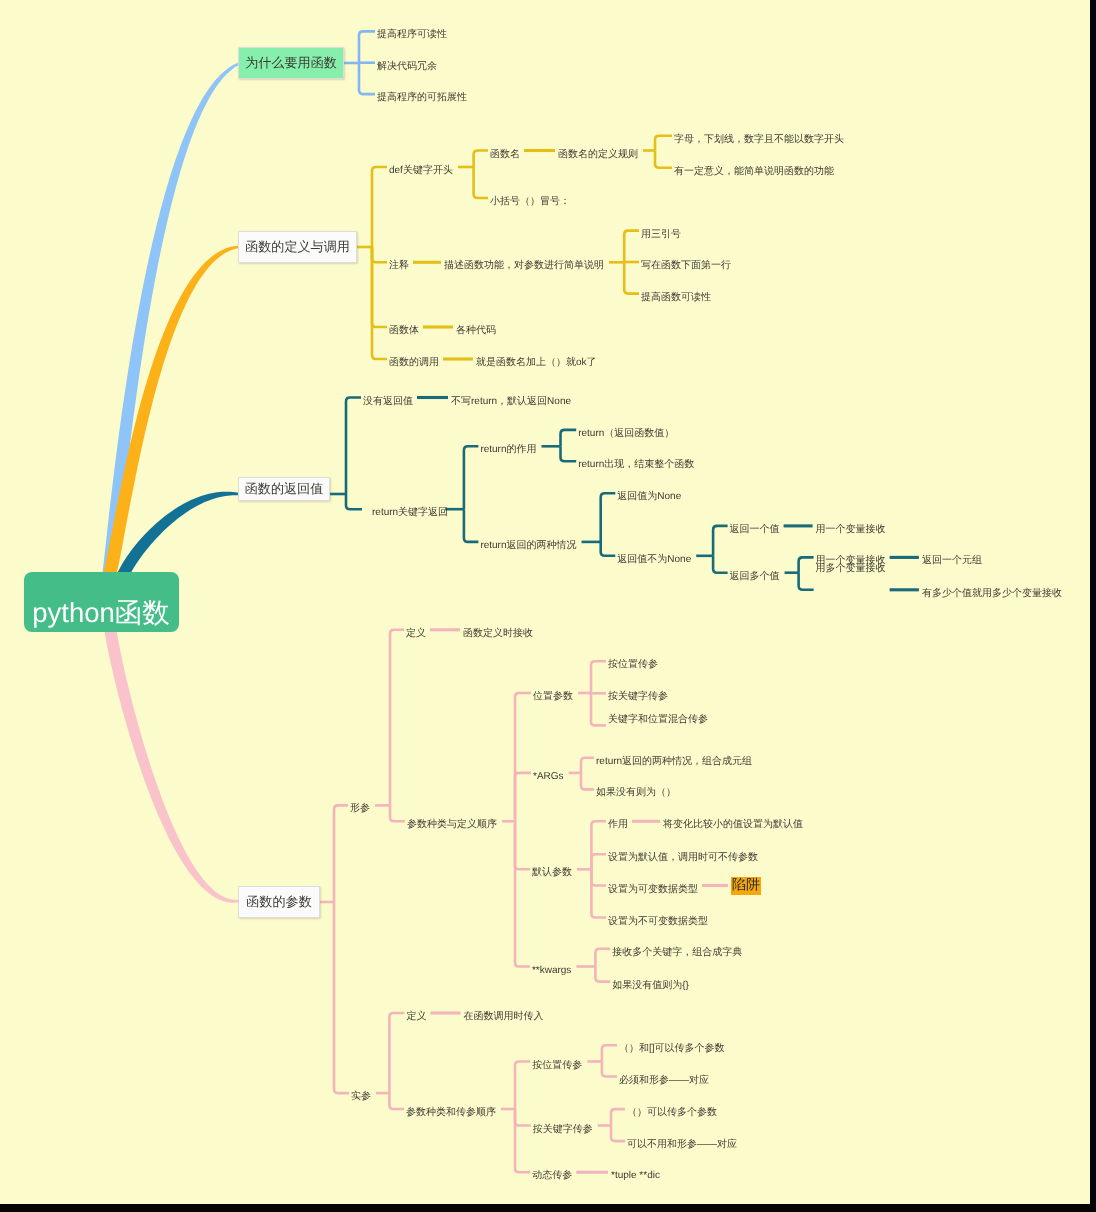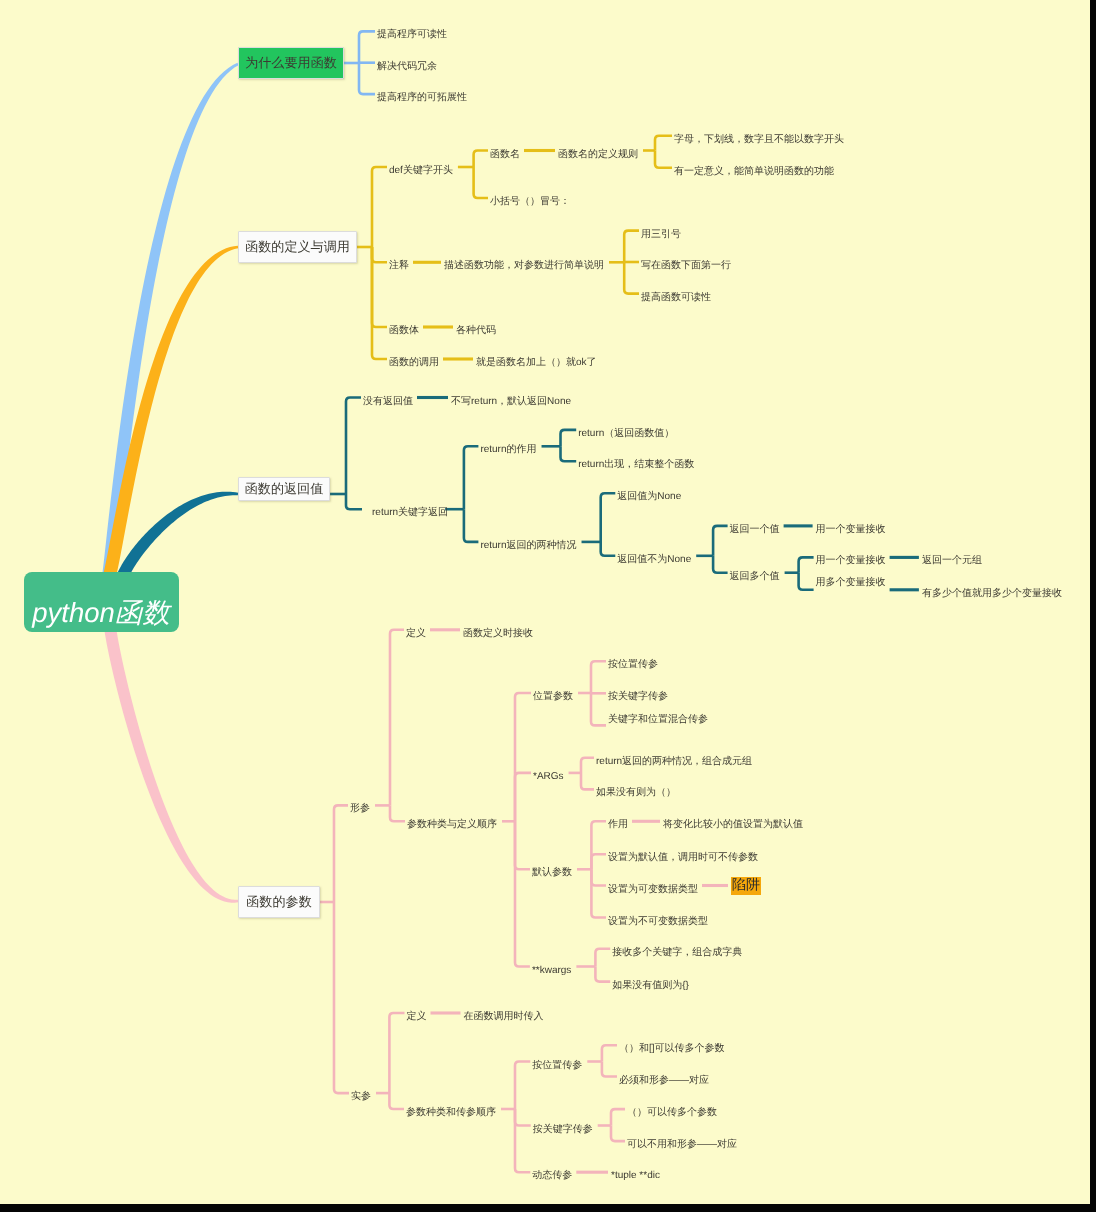--- a/index.html
+++ b/index.html
@@ -6,21 +6,21 @@
   html,body{margin:0;padding:0;background:#000;}
   body{font-family:"Liberation Sans","DejaVu Sans",sans-serif;-webkit-font-smoothing:antialiased;text-rendering:geometricPrecision;}
   #page{position:relative;width:1096px;height:1212px;background:#050505;overflow:hidden;}
   #canvas{position:absolute;left:0;top:0;width:1090px;height:1204px;background:#FCFBCB;overflow:hidden;}
   #links{position:absolute;left:0;top:0;width:1090px;height:1204px;}
   #nodes{position:absolute;left:0;top:0;width:1090px;height:1204px;}
   .node{position:absolute;white-space:nowrap;color:#3b3a33;font-size:10px;line-height:1;
         transform:translateY(-50%);letter-spacing:0;margin-top:4px;}
   .root-node{position:absolute;color:#fff;border-radius:7px;
     display:flex;align-items:center;justify-content:center;font-size:27.5px;}
-  .root-node span{display:block;margin-top:24px;margin-left:-1px;font-style:italic;}
+  .root-node span{display:block;margin-top:24px;margin-left:-1px;}
   .lvl1{position:absolute;background:#f7f7f7;border:1px solid #e2e2de;border-radius:1px;
     display:flex;align-items:center;justify-content:center;font-size:13.1px;color:#3a3a3a;
     box-shadow:1px 1px 2px rgba(120,115,70,.25);box-sizing:border-box;}
   .badge{position:absolute;background:#f5a70b;color:#2b2b2b;font-size:14px;
     display:flex;align-items:center;justify-content:center;transform:translateY(-50%);box-sizing:border-box;}
 </style>
 </head>
 <body>
 
 <div id="page" style="background: rgb(5, 5, 5);">
@@ -117,21 +117,21 @@
         <path d="M 597.7 1125.5 L 611 1125.5" fill="none" stroke="#f3b4bb" stroke-width="2.6" stroke-linecap="butt" stroke-linejoin="round"></path>
         <path d="M 611 1125.5 L 611 1113.1 Q 611 1109.1 615 1109.1 L 625 1109.1" fill="none" stroke="#f3b4bb" stroke-width="2.6" stroke-linecap="butt" stroke-linejoin="round"></path>
         <path d="M 611 1125.5 L 611 1137.1 Q 611 1141.1 615 1141.1 L 625 1141.1" fill="none" stroke="#f3b4bb" stroke-width="2.6" stroke-linecap="butt" stroke-linejoin="round"></path>
         <path d="M 515 1109 L 515 1168.2 Q 515 1172.2 519 1172.2 L 530.3 1172.2" fill="none" stroke="#f3b4bb" stroke-width="2.6" stroke-linecap="butt" stroke-linejoin="round"></path>
         <path d="M 576.3 1172.2 L 608 1172.2" fill="none" stroke="#f3b4bb" stroke-width="3.1" stroke-linecap="butt" stroke-linejoin="round"></path>
       </svg>
     <div id="nodes">
         <div class="root-node" style="left: 24px; top: 572px; width: 155px; height: 60px; background: rgb(68, 189, 137); border-radius: 8px;">
           <span>python函数</span>
         </div>
-        <div class="lvl1" style="background: #22c55e; border-color: rgb(220, 220, 220); color: rgb(60, 58, 50); left: 238px; top: 47px; width: 106px; height: 32px;">
+        <div class="lvl1" style="background: #86efac; border-color: rgb(220, 220, 220); color: rgb(60, 58, 50); left: 238px; top: 47px; width: 106px; height: 32px;">
           <span>为什么要用函数</span>
         </div>
         <div class="node" style="left: 377px; top: 31.4px; color: rgb(60, 58, 50);">提高程序可读性</div>
         <div class="node" style="left: 377px; top: 62.7px; color: rgb(60, 58, 50);">解决代码冗余</div>
         <div class="node" style="left: 377px; top: 94.1px; color: rgb(60, 58, 50);">提高程序的可拓展性</div>
         <div class="lvl1" style="background: rgb(251, 251, 251); border-color: rgb(220, 220, 220); color: rgb(60, 58, 50); left: 238px; top: 231px; width: 119px; height: 32px;">
           <span>函数的定义与调用</span>
         </div>
         <div class="node" style="left: 389px; top: 167px; color: rgb(60, 58, 50);">def关键字开头</div>
         <div class="node" style="left: 490px; top: 150.5px; color: rgb(60, 58, 50);">函数名</div>
@@ -158,21 +158,21 @@
         <div class="node" style="left: 578.2px; top: 429.9px; color: rgb(60, 58, 50);">return（返回函数值）</div>
         <div class="node" style="left: 578.2px; top: 461.2px; color: rgb(60, 58, 50);">return出现，结束整个函数</div>
         <div class="node" style="left: 480.4px; top: 541.9px; color: rgb(60, 58, 50);">return返回的两种情况</div>
         <div class="node" style="left: 617.3px; top: 493.2px; color: rgb(60, 58, 50);">返回值为None</div>
         <div class="node" style="left: 617.3px; top: 555.8px; color: rgb(60, 58, 50);">返回值不为None</div>
         <div class="node" style="left: 729.6px; top: 525.9px; color: rgb(60, 58, 50);">返回一个值</div>
         <div class="node" style="left: 815.6px; top: 525.9px; color: rgb(60, 58, 50);">用一个变量接收</div>
         <div class="node" style="left: 729.6px; top: 572.7px; color: rgb(60, 58, 50);">返回多个值</div>
         <div class="node" style="left: 815.6px; top: 557.4px; color: rgb(60, 58, 50);">用一个变量接收</div>
         <div class="node" style="left: 921.9px; top: 557.4px; color: rgb(60, 58, 50); text-align: center;">返回一个元组</div>
-        <div class="node" style="left: 815.6px; top: 579px; color: rgb(60, 58, 50); text-align: center;">用多个变量接收</div>
+        <div class="node" style="left: 815.6px; top: 565px; color: rgb(60, 58, 50); text-align: center;">用多个变量接收</div>
         <div class="node" style="left: 921.9px; top: 589.8px; color: rgb(60, 58, 50);">有多少个值就用多少个变量接收</div>
         <div class="lvl1" style="background: rgb(251, 251, 251); border-color: rgb(220, 220, 220); color: rgb(60, 58, 50); left: 238px; top: 886px; width: 82px; height: 32px;">
           <span>函数的参数</span>
         </div>
         <div class="node" style="left: 350px; top: 805.4px; color: rgb(60, 58, 50);">形参</div>
         <div class="node" style="left: 406px; top: 629.8px; color: rgb(60, 58, 50);">定义</div>
         <div class="node" style="left: 463px; top: 629.8px; color: rgb(60, 58, 50);">函数定义时接收</div>
         <div class="node" style="left: 407px; top: 821.3px; color: rgb(60, 58, 50);">参数种类与定义顺序</div>
         <div class="node" style="left: 533px; top: 693px; color: rgb(60, 58, 50);">位置参数</div>
         <div class="node" style="left: 608px; top: 661.3px; color: rgb(60, 58, 50);">按位置传参</div>

